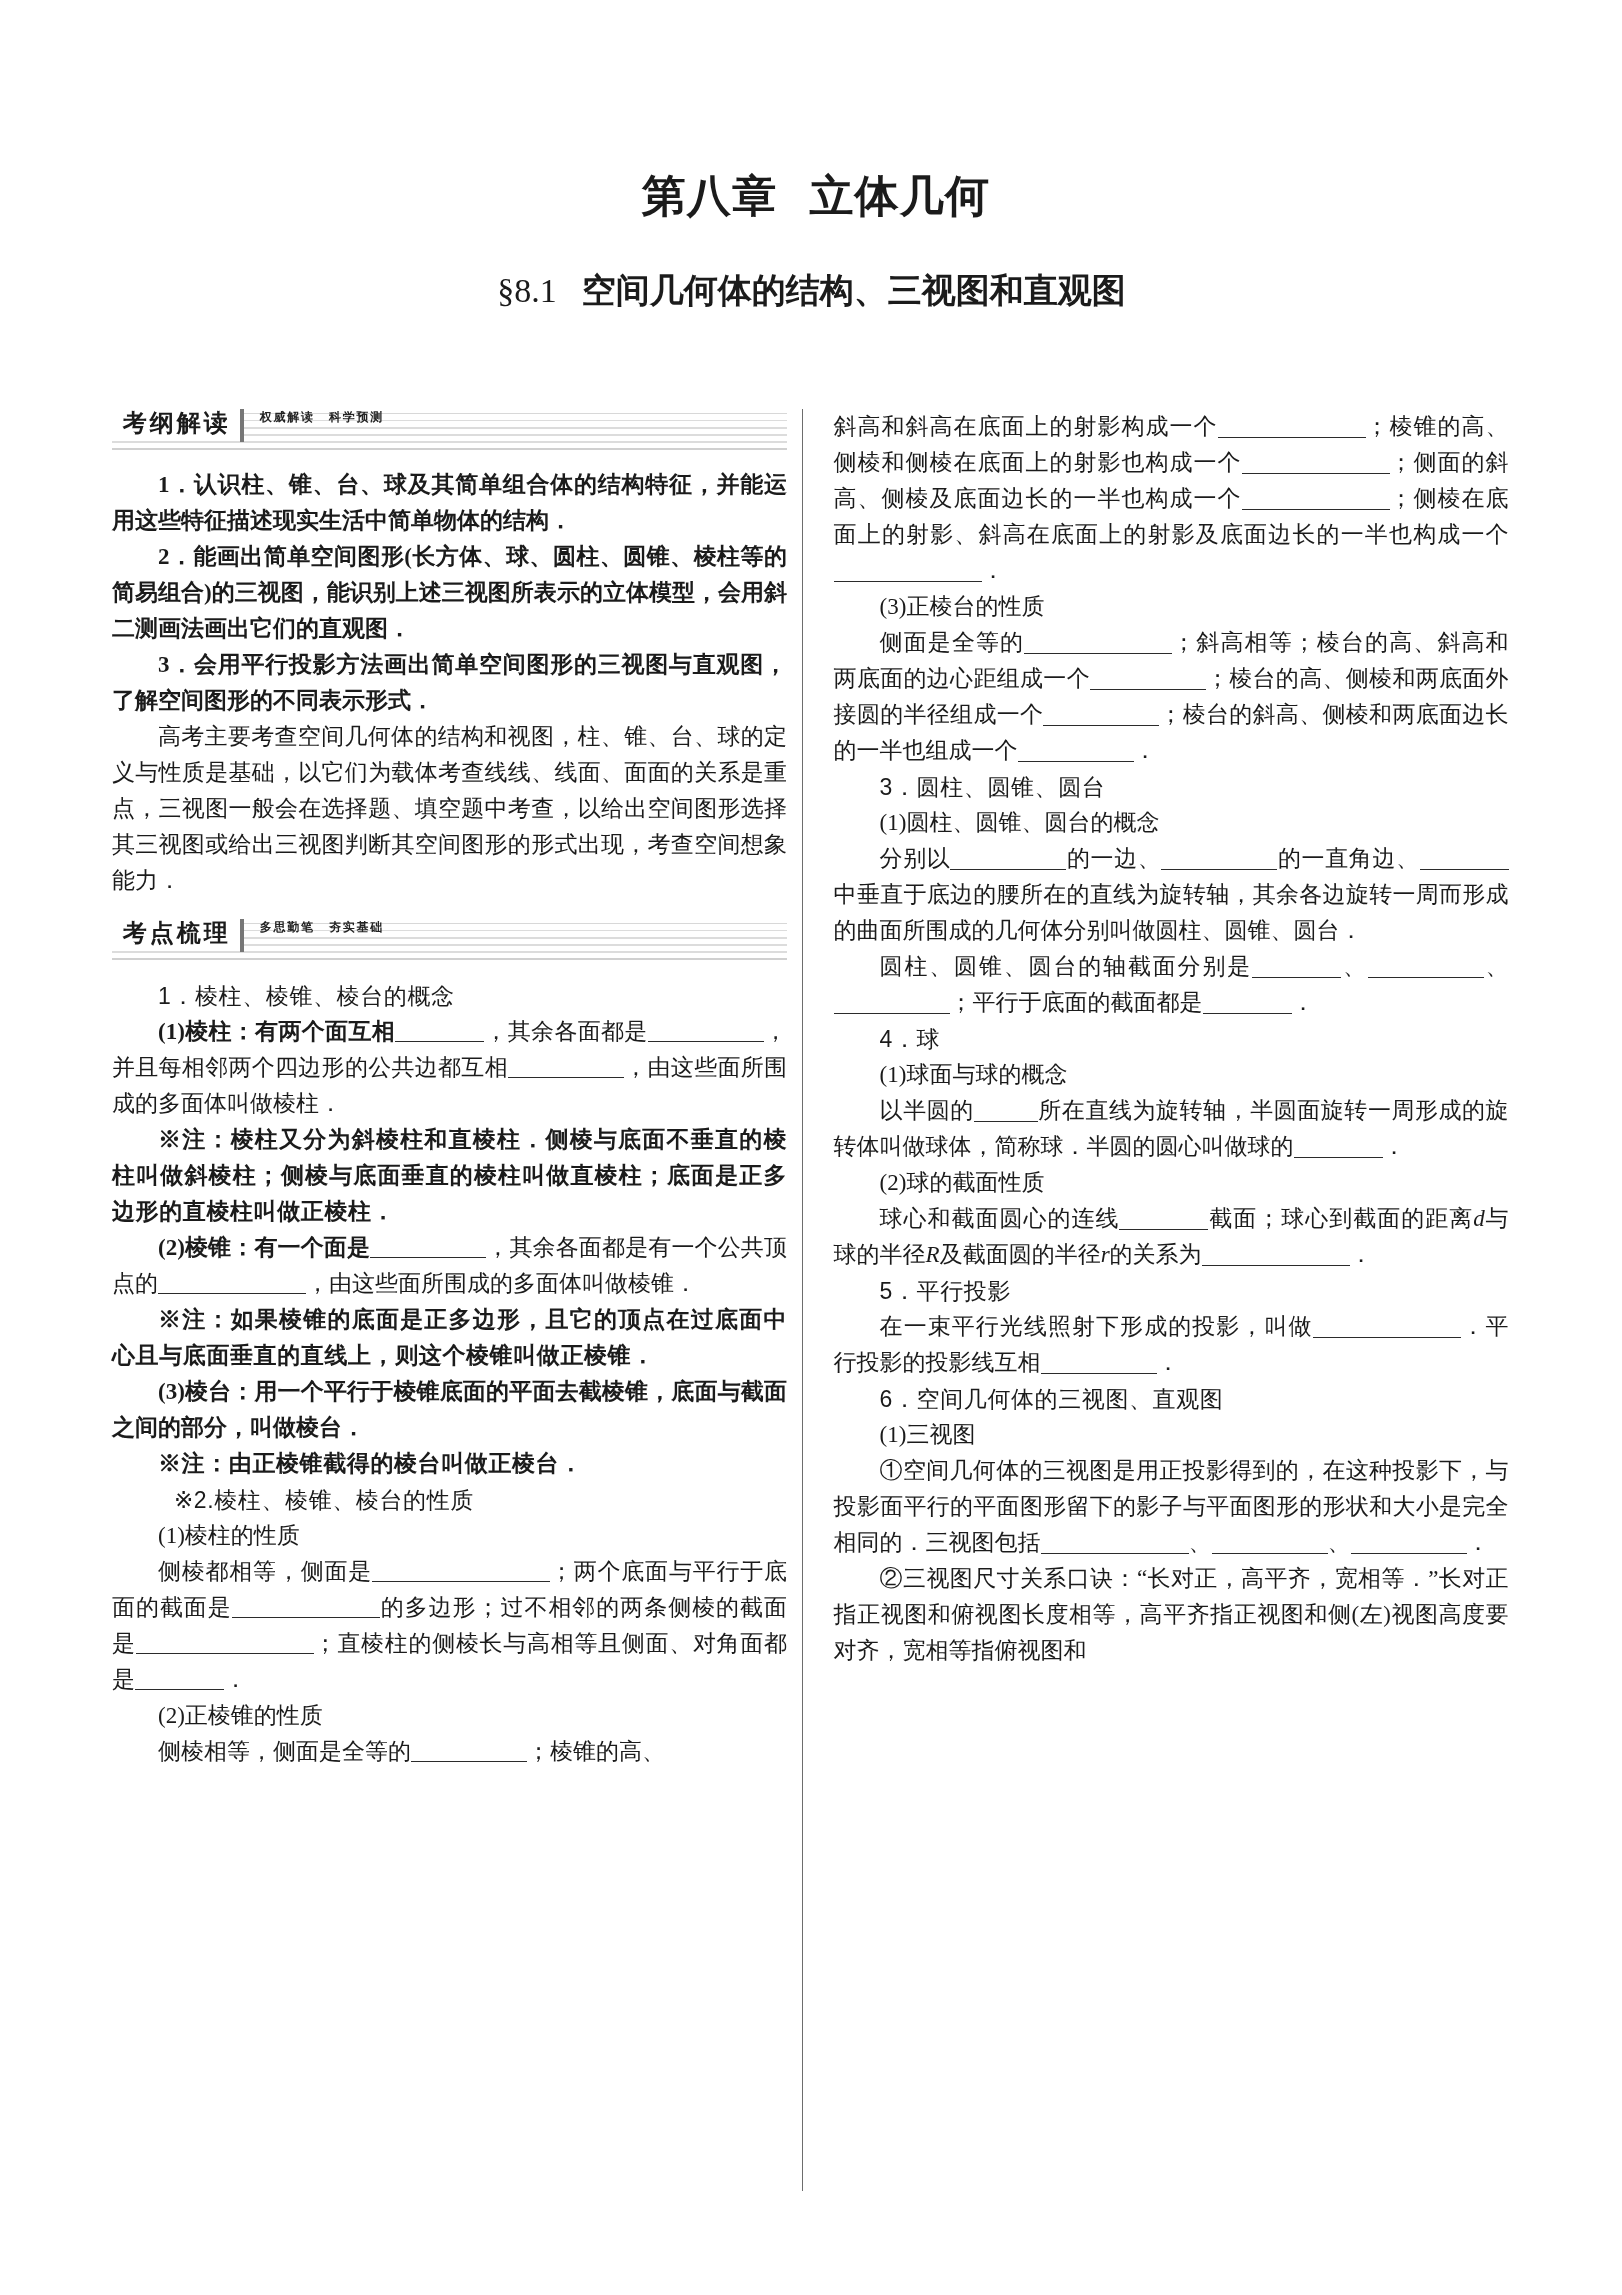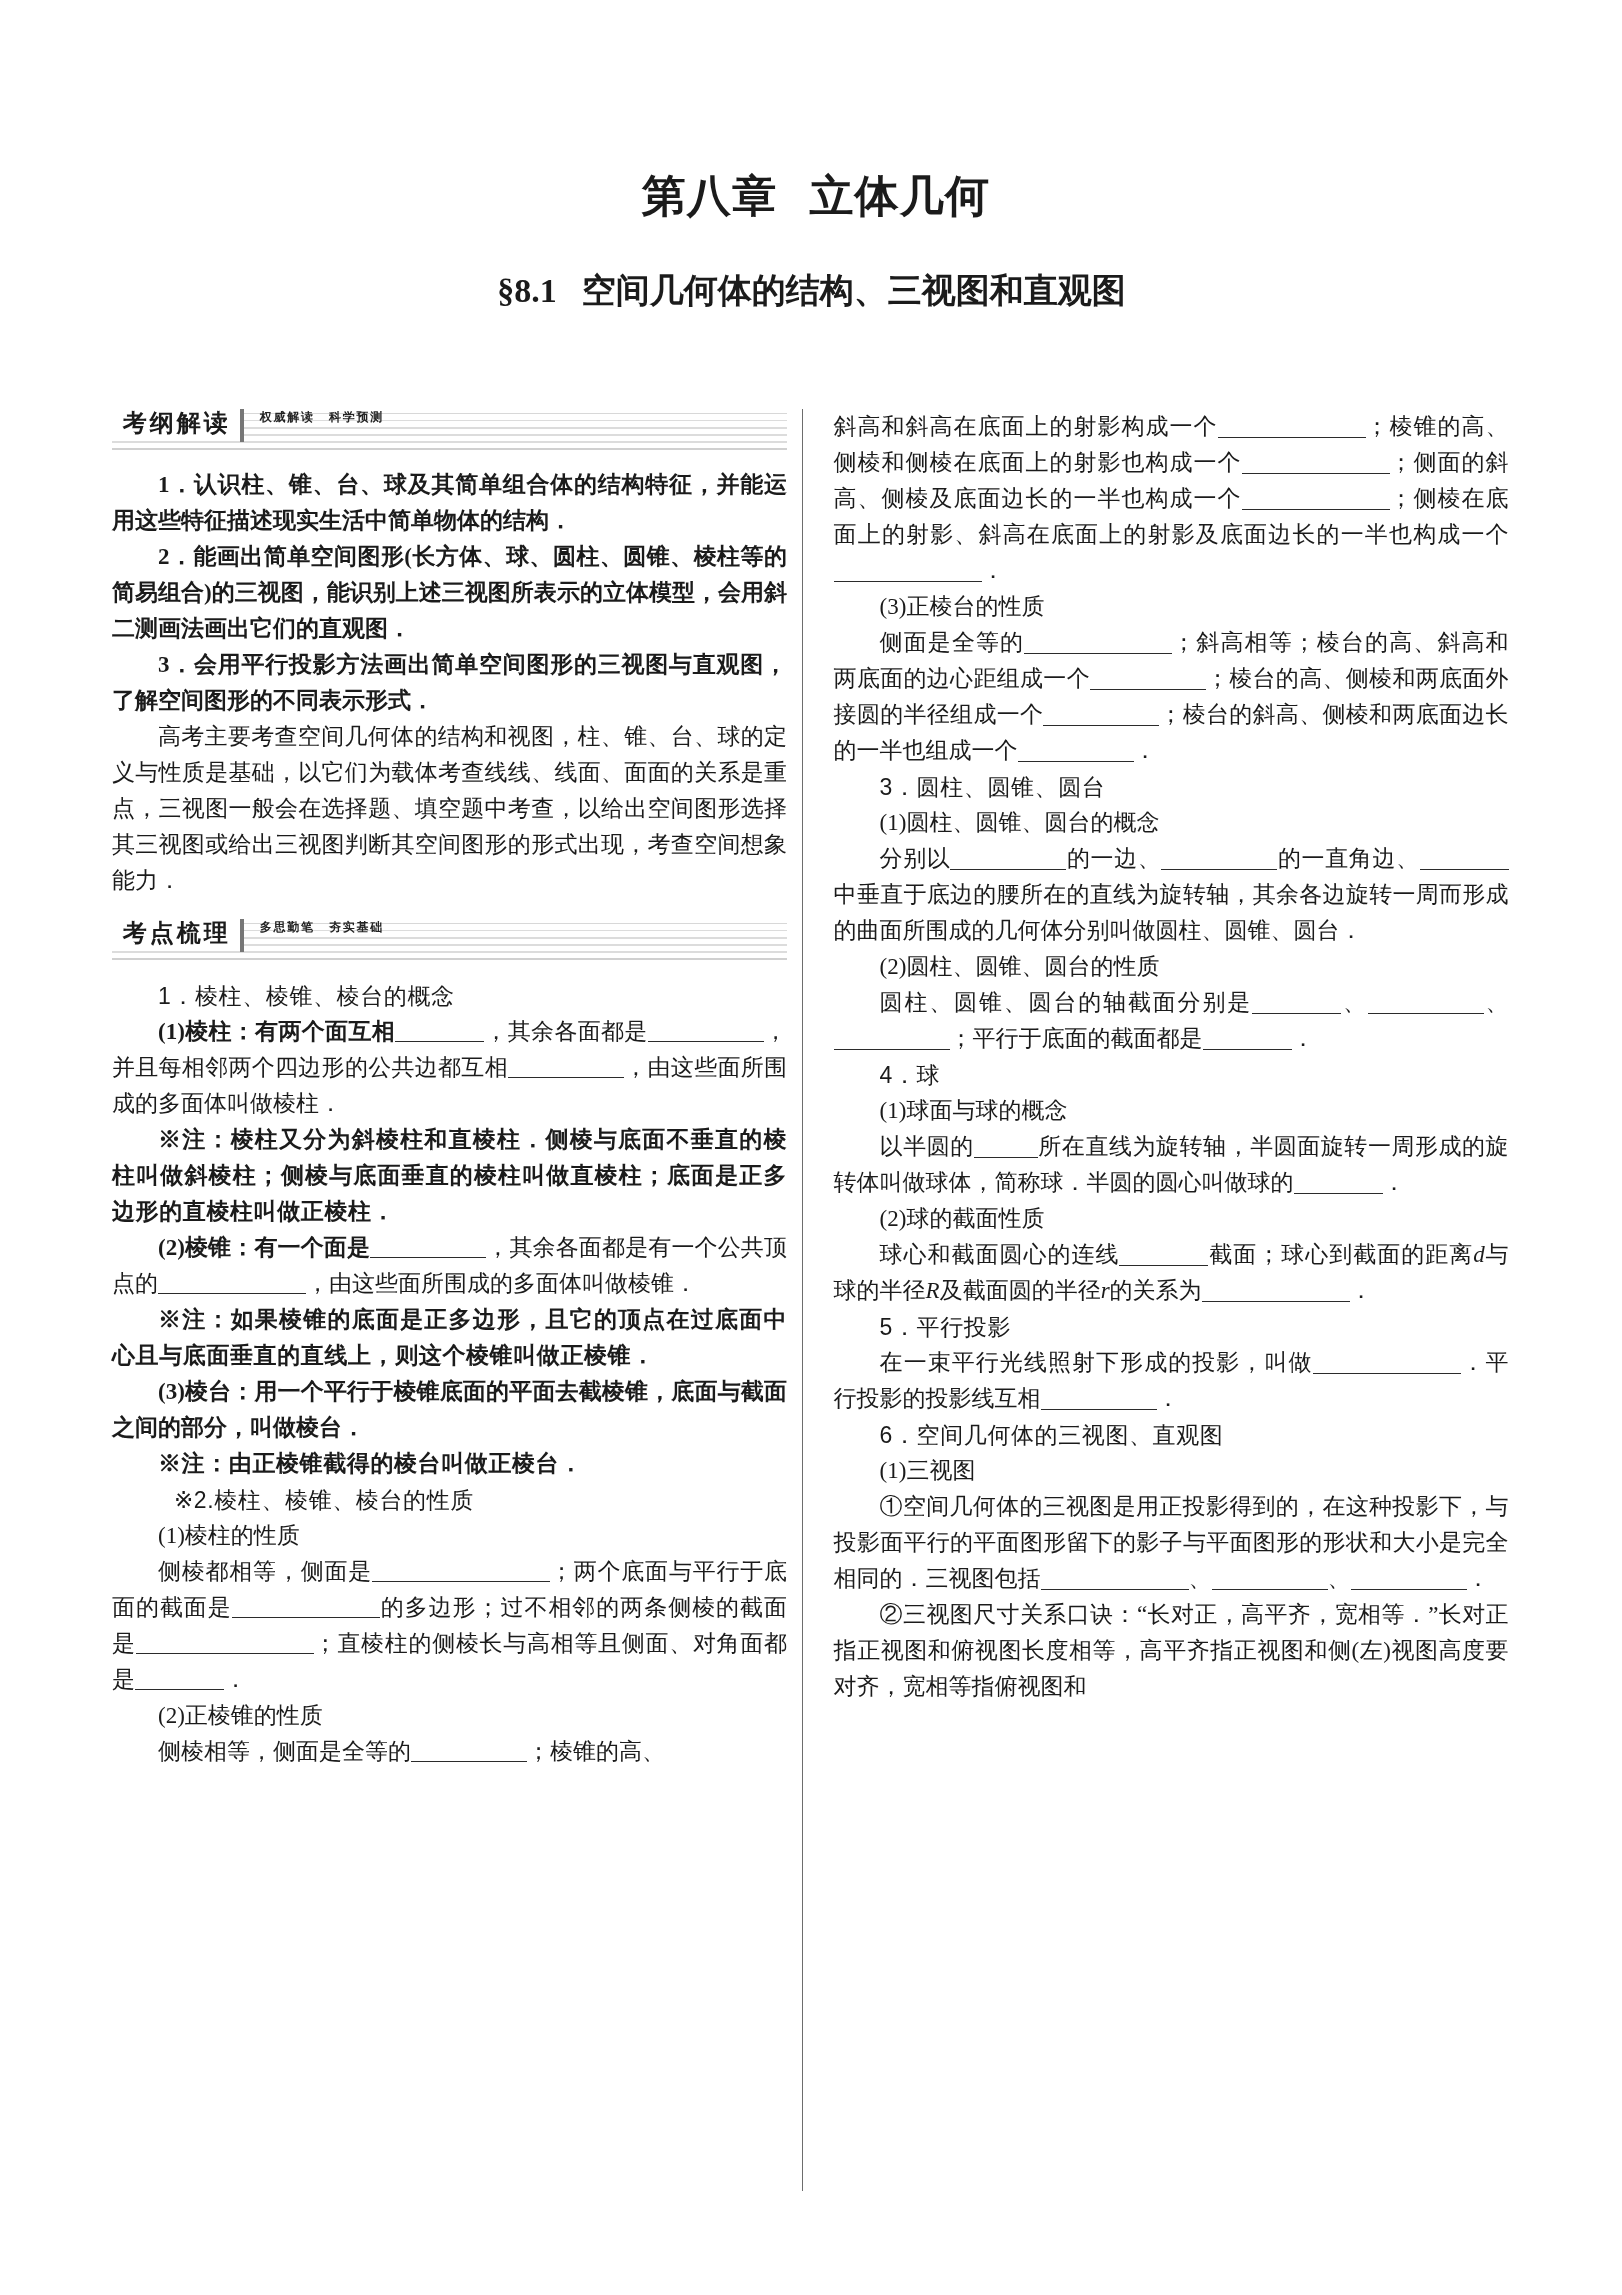--- a/index.html
+++ b/index.html
@@ -41,21 +41,21 @@
   .section-title {
     text-align: center;
     font-size: 34px;
     font-weight: bold;
     margin-top: 52px;
     line-height: 1.1;
     font-family: "Liberation Sans", "DejaVu Sans", sans-serif;
   }
   .section-title .num {
     font-family: "Liberation Serif", "DejaVu Serif", serif;
-    font-weight: bold;
+    font-weight: normal;
   }
   .section-title .gap { display:inline-block; width: 25px; }
 
   
   .columns {
     position: absolute;
     top: 409px;
     left: 112px;
     width: 1403px;
     height: 1847px;
@@ -242,21 +242,20 @@
       <p class="para indent">(3)正棱台的性质</p>
 
       <p class="para indent"><span>侧面是全等的</span><span class="blank b-xl"></span><span>；斜高相等；棱台的高、斜高和两底面的边心距组成一个</span><span class="blank b-l"></span><span>；棱台的高、侧棱和两底面外接圆的半径组成一个</span><span class="blank b-l"></span><span>；棱台的斜高、侧棱和两底面边长的一半也组成一个</span><span class="blank b-l"></span><span>．</span></p>
 
       <p class="para indent heading">3．圆柱、圆锥、圆台</p>
 
       <p class="para indent">(1)圆柱、圆锥、圆台的概念</p>
 
       <p class="para indent"><span>分别以</span><span class="blank b-l"></span><span>的一边、</span><span class="blank b-l"></span><span>的一直角边、</span><span class="blank b-m"></span><span>中垂直于底边的腰所在的直线为旋转轴，其余各边旋转一周而形成的曲面所围成的几何体分别叫做圆柱、圆锥、圆台．</span></p>
 
-      <p class="para indent">(2)圆柱、圆锥、圆台的性质</p>
 
       <p class="para indent"><span>圆柱、圆锥、圆台的轴截面分别是</span><span class="blank b-m"></span><span>、</span><span class="blank b-l"></span><span>、</span><span class="blank b-l"></span><span>；平行于底面的截面都是</span><span class="blank b-m"></span><span>．</span></p>
 
       <p class="para indent heading">4．球</p>
 
       <p class="para indent">(1)球面与球的概念</p>
 
       <p class="para indent"><span>以半圆的</span><span class="blank b-s"></span><span>所在直线为旋转轴，半圆面旋转一周形成的旋转体叫做球体，简称球．半圆的圆心叫做球的</span><span class="blank b-m"></span><span>．</span></p>
 
       <p class="para indent">(2)球的截面性质</p>

